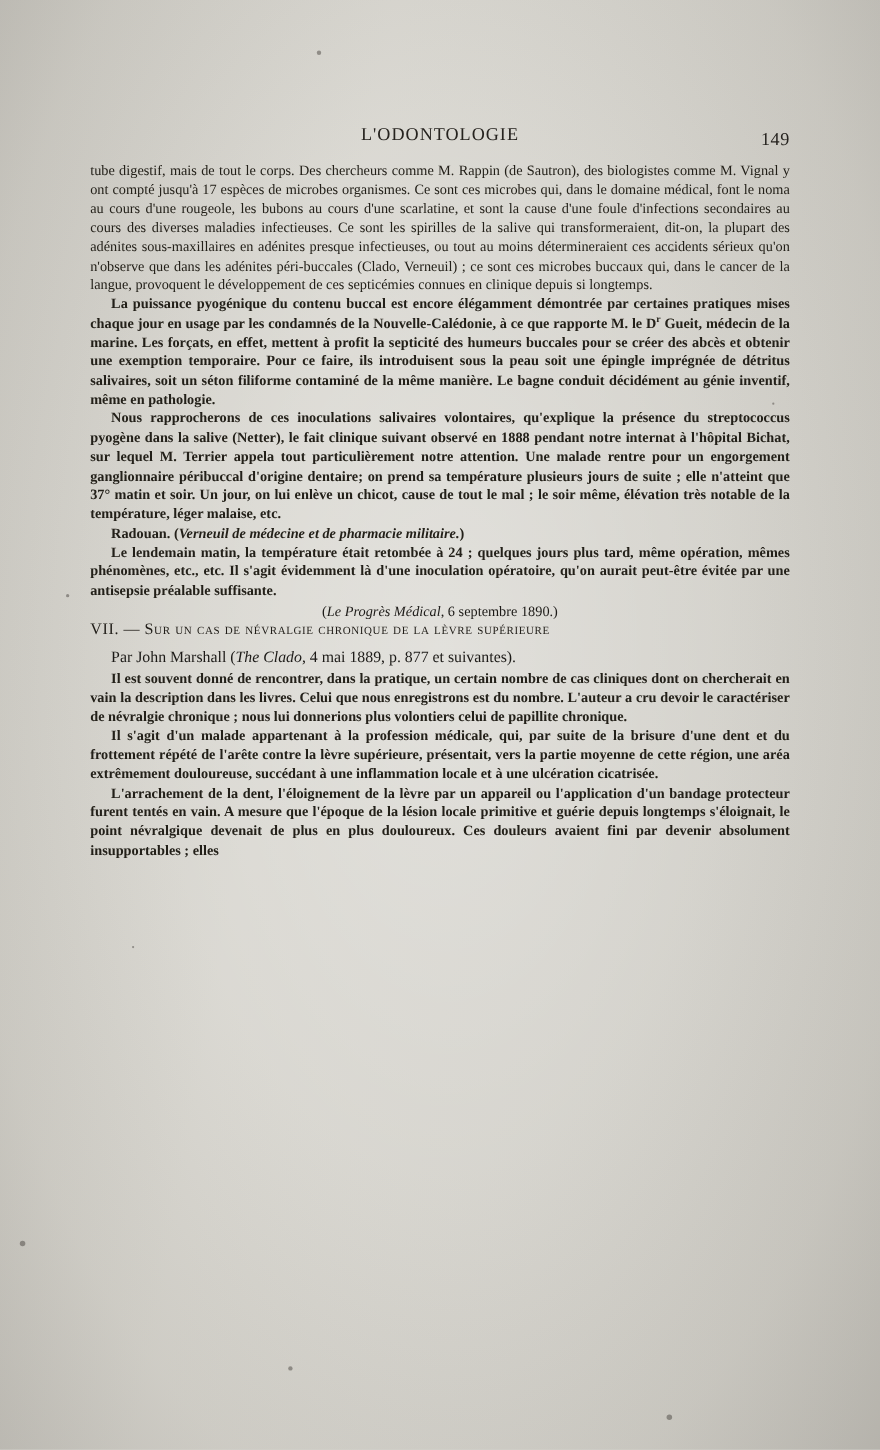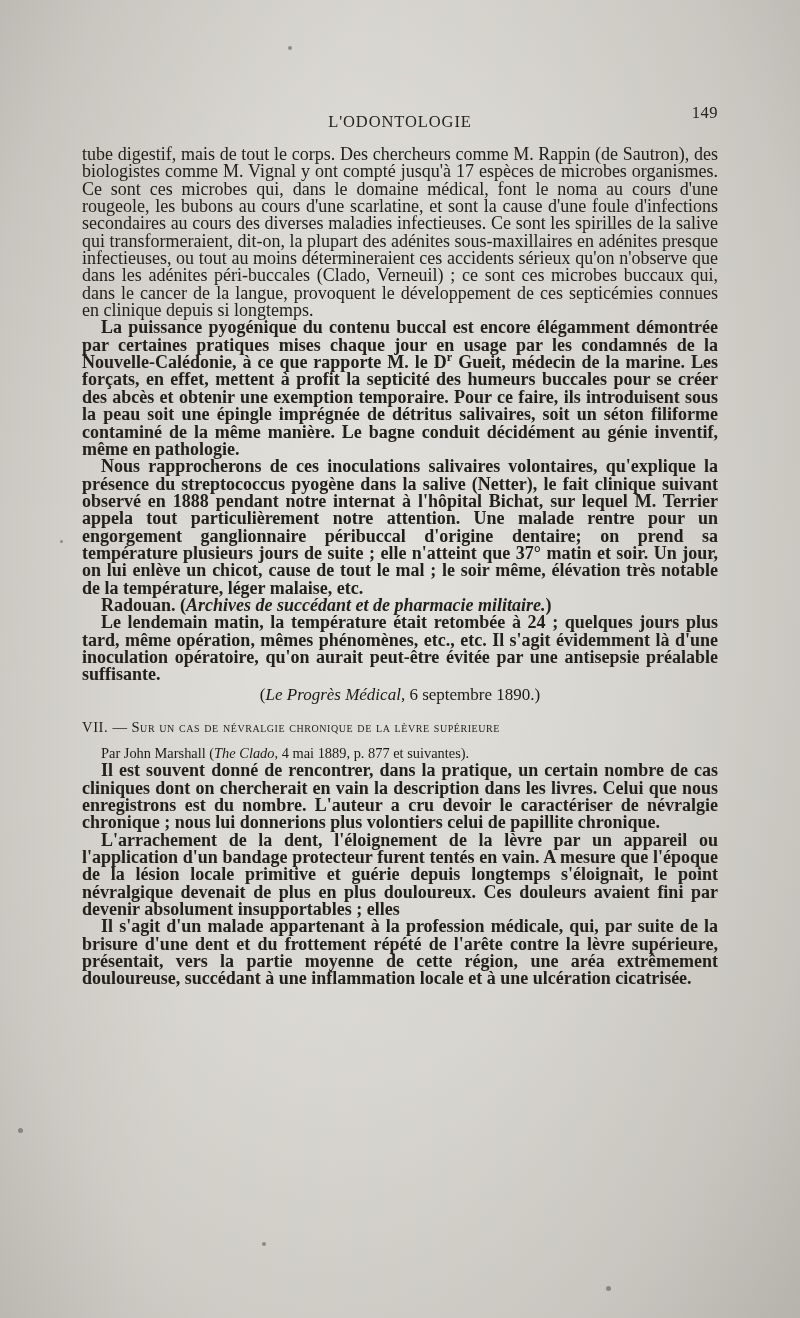--- a/index.html
+++ b/index.html
@@ -50,40 +50,40 @@
     margin-bottom: 8px;
   }
   .running-head .title {
     font-size: 16.5px;
     letter-spacing: 0.9px;
     color: #26231f;
   }
   .running-head .folio {
     position: absolute;
     right: 0;
-    bottom: 15px;
+    bottom: 1px;
     font-size: 16.5px;
     letter-spacing: 0.5px;
     color: #26231f;
   }
   p.body {
     margin: 0;
-    font-size: 18px;
+    font-size: 13px;
     line-height: 17.35px;
     text-align: justify;
     text-justify: inter-word;
     color: #232019;
     hyphens: manual;
   }
   p.body.indent {
     text-indent: 19px;
     font-weight: bold;
   }
   .sec-heading {
-    margin: 16px 0 9px 0;
+    margin: 0 0 9px 0;
     font-size: 14.6px;
     letter-spacing: 0.4px;
     color: #201d18;
   }
   .sec-heading .num {
     letter-spacing: 0.6px;
   }
   .smallcaps {
     font-variant: small-caps;
     letter-spacing: 0.55px;
@@ -91,21 +91,21 @@
   }
   .byline {
     margin: 9px 0 0 0;
     text-indent: 19px;
     font-size: 14.4px;
     line-height: 17.35px;
   }
   .centered {
     text-align: center;
     margin: 2px 0 0 0;
-    font-size: 17px;
+    font-size: 13px;
     line-height: 17.35px;
   }
   i, em { font-style: italic; }
   sup {
     font-size: 0.68em;
     vertical-align: super;
     line-height: 0;
   }
   .blur {
     filter: blur(0.22px);
@@ -129,30 +129,30 @@
   <div class="content">
 
     <div class="running-head">
       <span class="title">L'ODONTOLOGIE</span>
       <span class="folio">149</span>
     </div>
 
     <p class="body">tube digestif, mais de tout le corps. Des chercheurs comme M. Rappin (de Sautron), des biologistes comme M. Vignal y ont compté jusqu'à 17 espèces de microbes organismes. Ce sont ces microbes qui, dans le domaine médical, font le noma au cours d'une rougeole, les bubons au cours d'une scarlatine, et sont la cause d'une foule d'infections secondaires au cours des diverses maladies infectieuses. Ce sont les spirilles de la salive qui transformeraient, dit-on, la plupart des adénites sous-maxillaires en adénites presque infectieuses, ou tout au moins détermineraient ces accidents sérieux qu'on n'observe que dans les adénites péri-buccales (Clado, Verneuil) ; ce sont ces microbes buccaux qui, dans le cancer de la langue, provoquent le développement de ces septicémies connues en clinique depuis si longtemps.</p>
     <p class="body indent">La puissance pyogénique du contenu buccal est encore élégamment démontrée par certaines pratiques mises chaque jour en usage par les condamnés de la Nouvelle-Calédonie, à ce que rapporte M. le D<sup>r</sup> Gueit, médecin de la marine. Les forçats, en effet, mettent à profit la septicité des humeurs buccales pour se créer des abcès et obtenir une exemption temporaire. Pour ce faire, ils introduisent sous la peau soit une épingle imprégnée de détritus salivaires, soit un séton filiforme contaminé de la même manière. Le bagne conduit décidément au génie inventif, même en pathologie.</p>
     <p class="body indent">Nous rapprocherons de ces inoculations salivaires volontaires, qu'explique la présence du streptococcus pyogène dans la salive (Netter), le fait clinique suivant observé en 1888 pendant notre internat à l'hôpital Bichat, sur lequel M. Terrier appela tout particulièrement notre attention. Une malade rentre pour un engorgement ganglionnaire péribuccal d'origine dentaire; on prend sa température plusieurs jours de suite ; elle n'atteint que 37° matin et soir. Un jour, on lui enlève un chicot, cause de tout le mal ; le soir même, élévation très notable de la température, léger malaise, etc.</p>
-    <p class="body indent">Radouan. (<i>Archives de succédant et de pharmacie militaire.</i>)</p>
+    <p class="body indent">Radouan. (<i>Verneuil de médecine et de pharmacie militaire.</i>)</p>
     <p class="body indent">Le lendemain matin, la température était retombée à 24 ; quelques jours plus tard, même opération, mêmes phénomènes, etc., etc. Il s'agit évidemment là d'une inoculation opératoire, qu'on aurait peut-être évitée par une antisepsie préalable suffisante.</p>
     <p class="centered">(<i>Le Progrès Médical</i>, 6 septembre 1890.)</p>
 
     <div class="sec-heading">
       <span class="num">VII.</span>
       <span>—</span>
       <span class="smallcaps">Sur un cas de névralgie chronique de la lèvre supérieure</span>
     </div>
 
     <p class="byline">Par John Marshall (<i>The Clado</i>, 4 mai 1889, p. 877 et suivantes).</p>
 
     <p class="body indent">Il est souvent donné de rencontrer, dans la pratique, un certain nombre de cas cliniques dont on chercherait en vain la description dans les livres. Celui que nous enregistrons est du nombre. L'auteur a cru devoir le caractériser de névralgie chronique ; nous lui donnerions plus volontiers celui de papillite chronique.</p>
+    <p class="body indent">Il s'agit d'un malade appartenant à la profession médicale, qui, par suite de la brisure d'une dent et du frottement répété de l'arête contre la lèvre supérieure, présentait, vers la partie moyenne de cette région, une aréa extrêmement douloureuse, succédant à une inflammation locale et à une ulcération cicatrisée.</p>
     <p class="body indent">L'arrachement de la dent, l'éloignement de la lèvre par un appareil ou l'application d'un bandage protecteur furent tentés en vain. A mesure que l'époque de la lésion locale primitive et guérie depuis longtemps s'éloignait, le point névralgique devenait de plus en plus douloureux. Ces douleurs avaient fini par devenir absolument insupportables ; elles</p>
-    <p class="body indent">Il s'agit d'un malade appartenant à la profession médicale, qui, par suite de la brisure d'une dent et du frottement répété de l'arête contre la lèvre supérieure, présentait, vers la partie moyenne de cette région, une aréa extrêmement douloureuse, succédant à une inflammation locale et à une ulcération cicatrisée.</p>
 
   </div>
 </div>
 
 </body></html>

